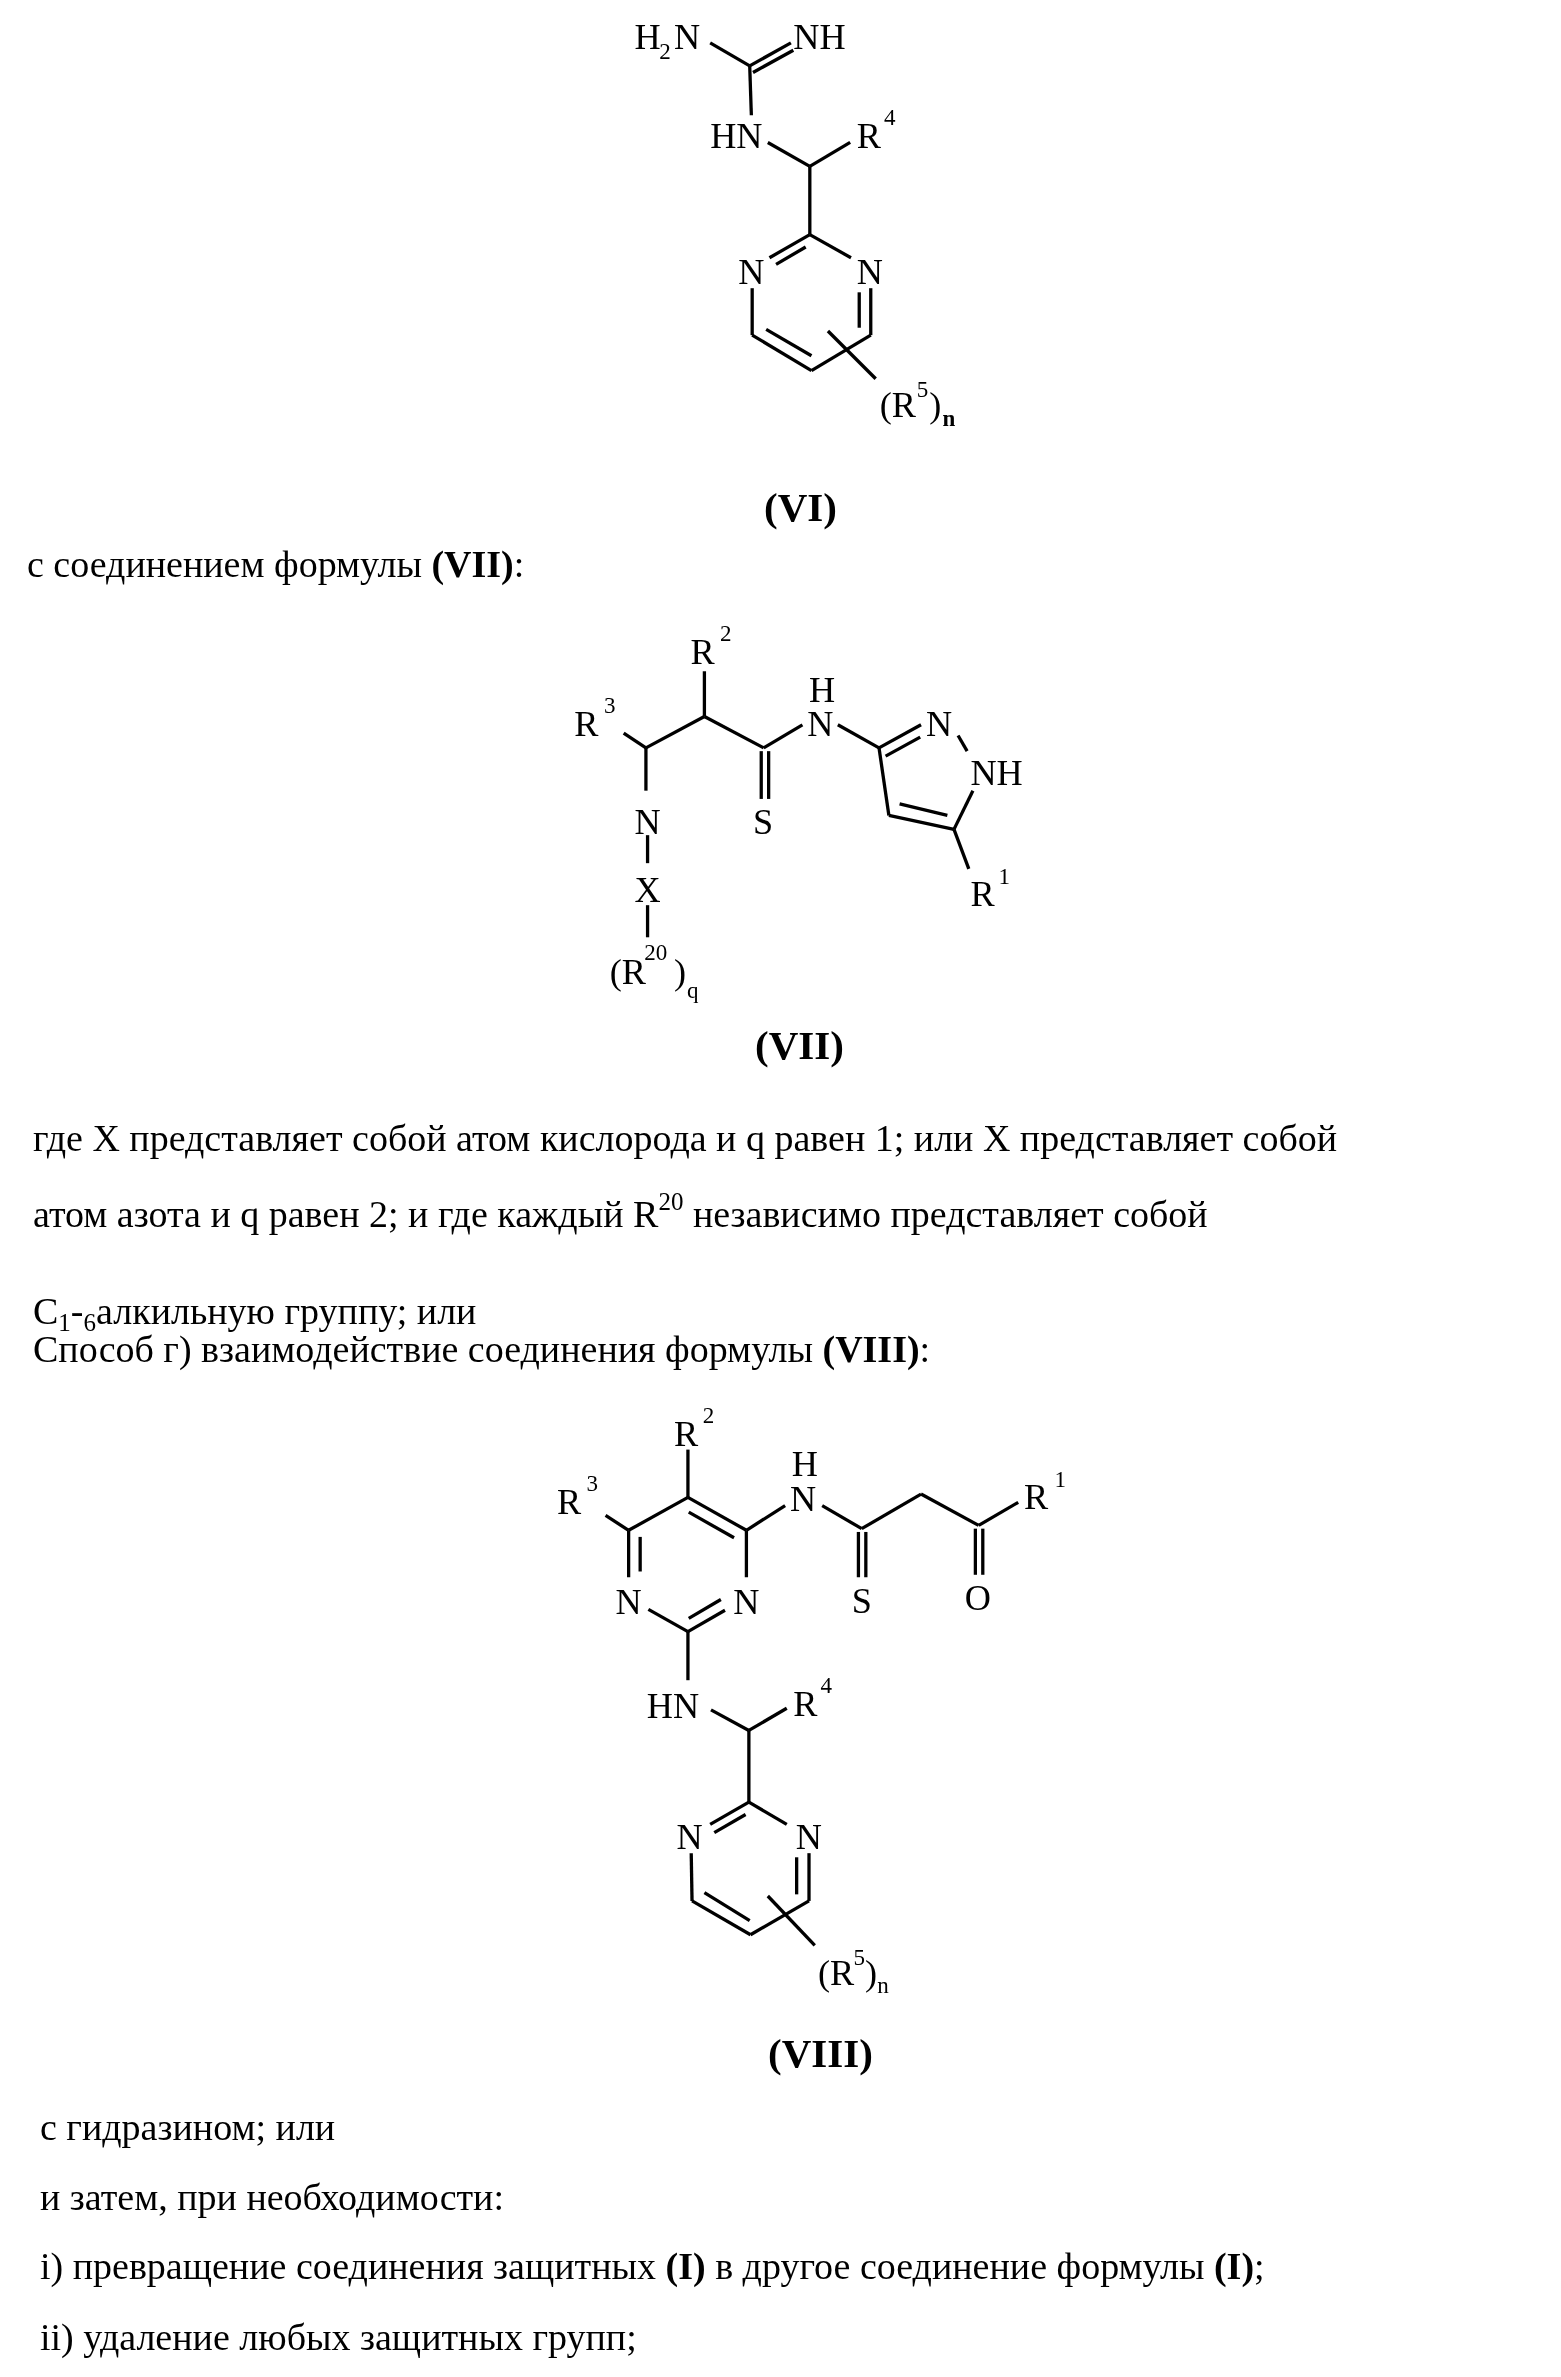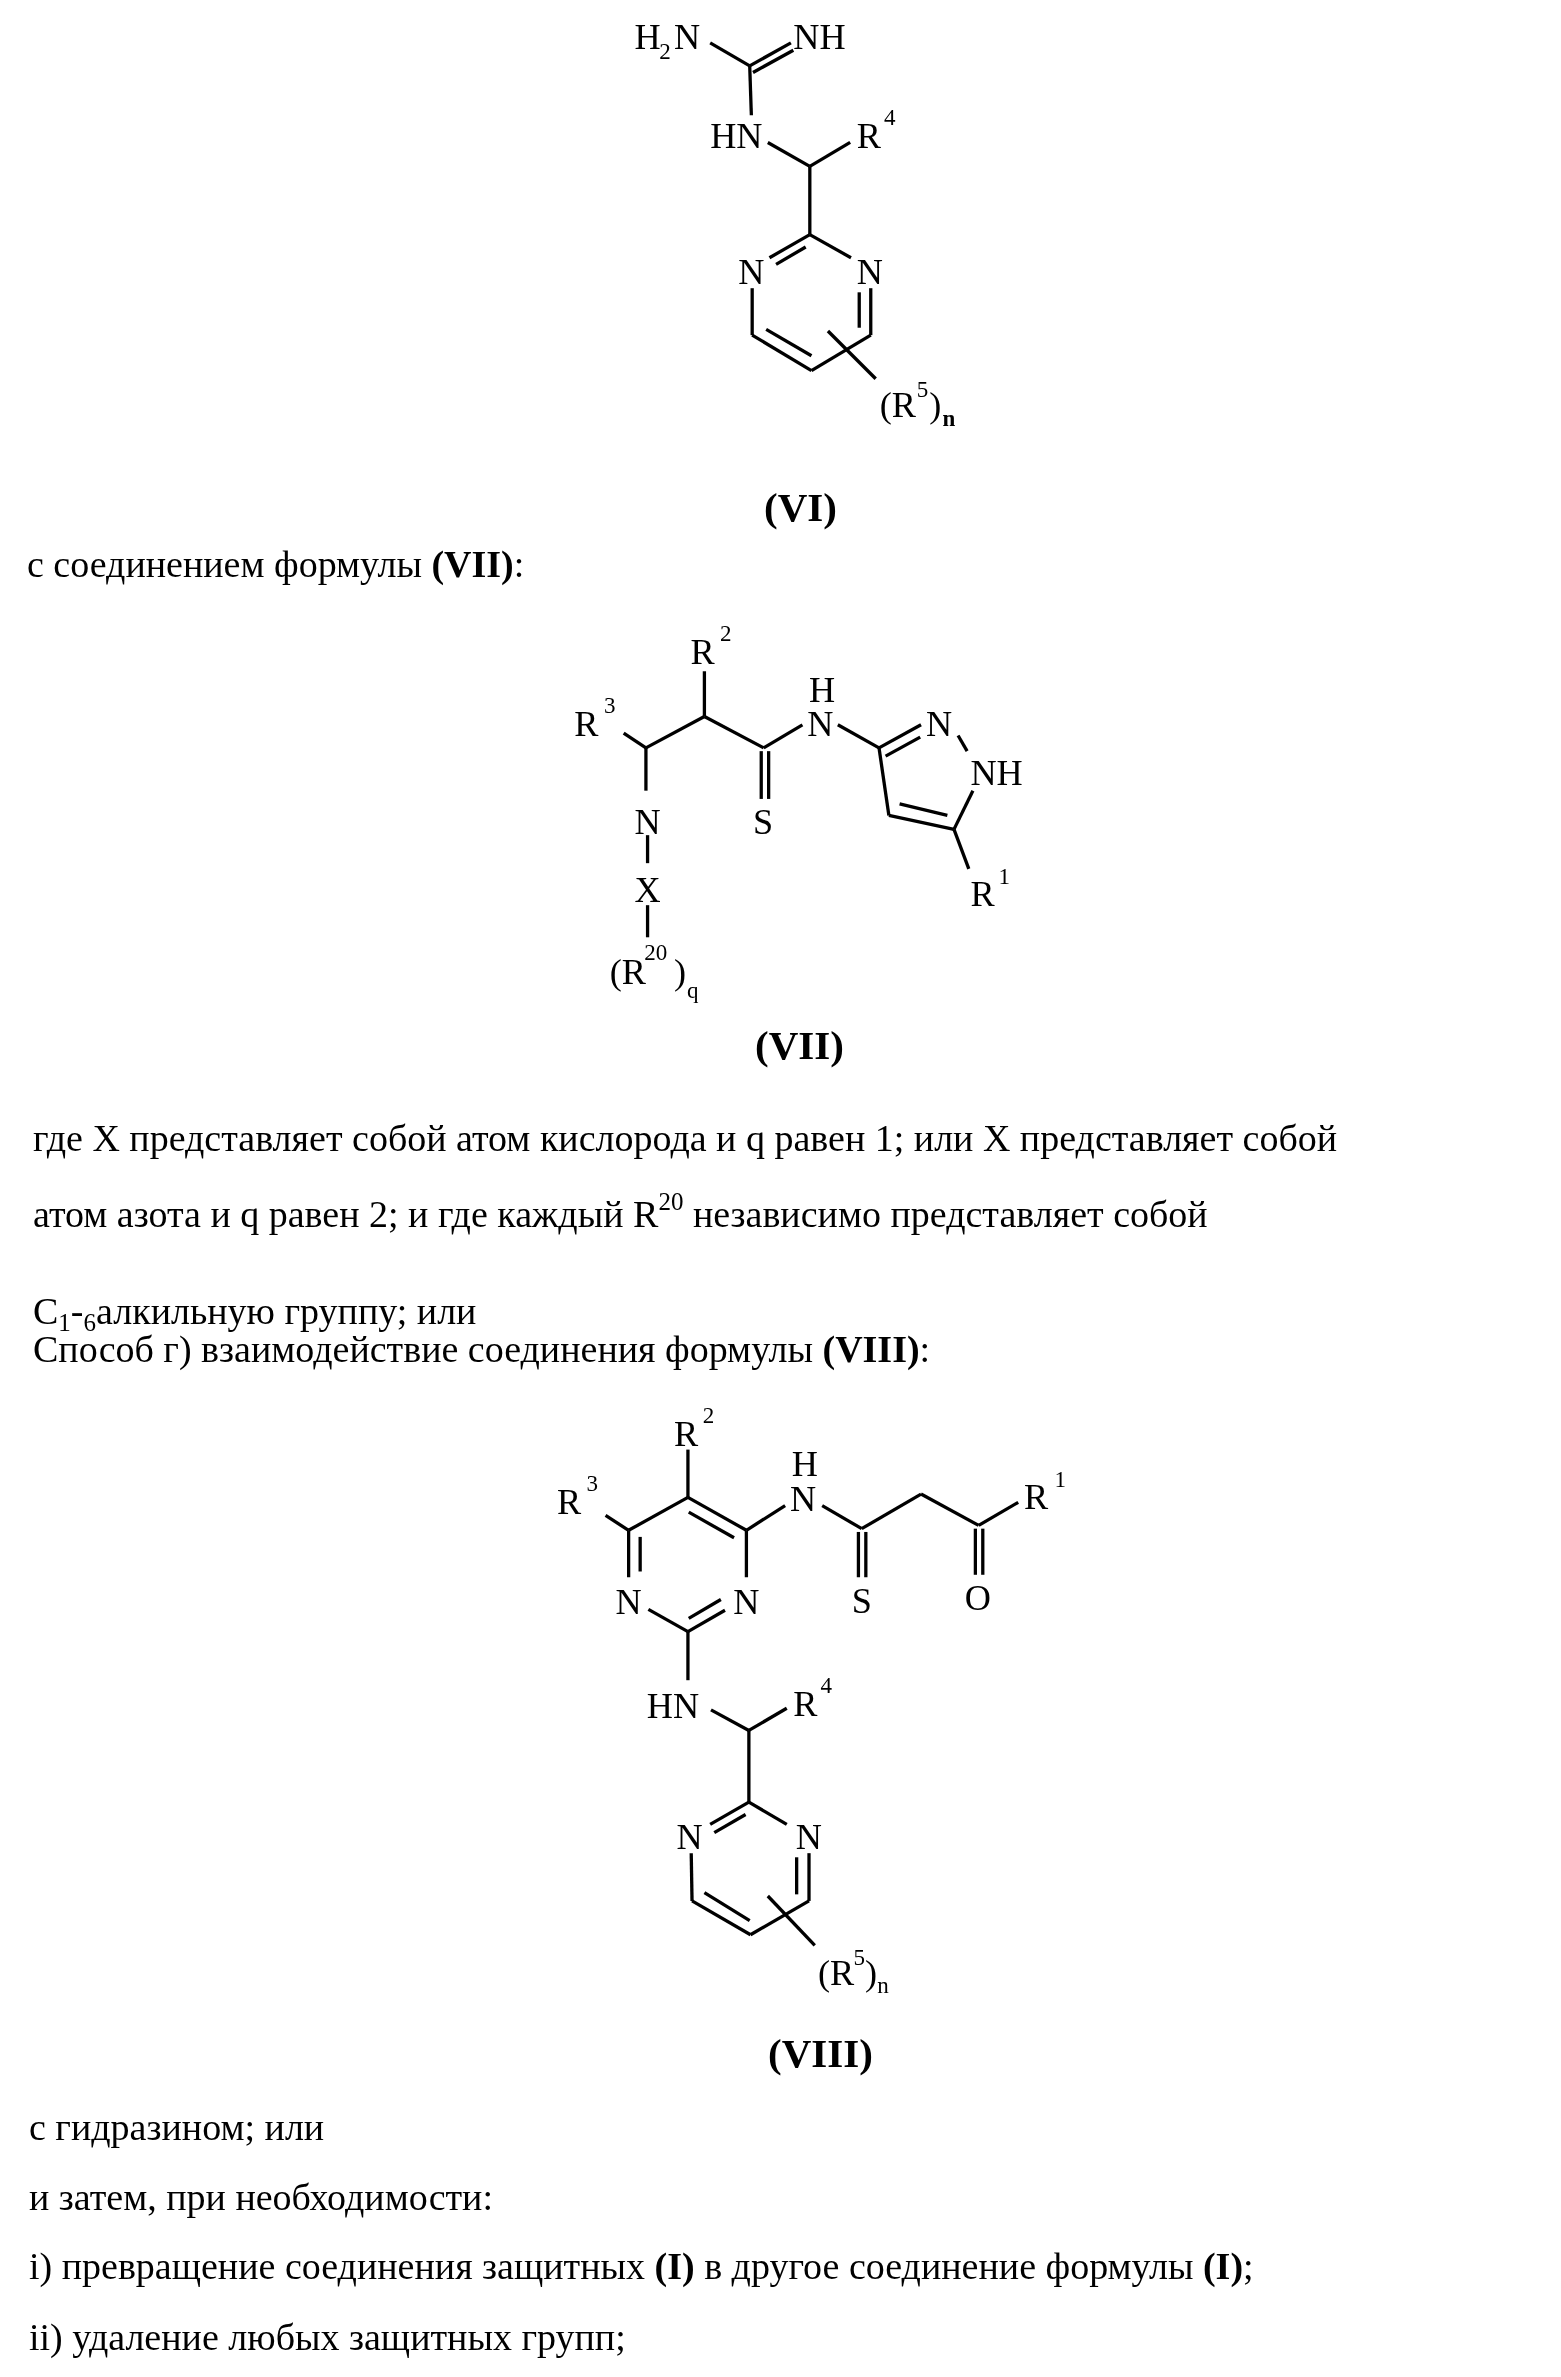--- a/index.html
+++ b/index.html
@@ -1,19 +1,19 @@
 <!DOCTYPE html>
 <html style="font-size:13px"><head>
 <meta charset="utf-8">
 <style>
   html, body { margin: 0; padding: 0; background: #ffffff; }
   body { width: 1562px; height: 2377px; position: relative; overflow: hidden;
          font-family: "Liberation Serif", "DejaVu Serif", serif; color: #000; }
   .line { position: absolute; left: 33px; font-size: 38px; line-height: 1; white-space: nowrap; }
-  .line.indent { left: 29px; }
+  .line.indent { left: 40px; }
   .b { font-weight: bold; }
   .i { }
   .sup { font-size: 25px; vertical-align: 16.5px; }
   .sub { font-size: 25px; vertical-align: -6.6px; }
   .label { position: absolute; font-size: 41px; font-weight: bold; line-height: 1; white-space: nowrap; }
   svg.struct { position: absolute; left: 0; top: 0; overflow: visible; }
   svg.struct line { stroke: #000; stroke-width: 4; stroke-linecap: butt; }
   svg.struct text { font-family: "Liberation Serif", "DejaVu Serif", serif; font-size: 44px; fill: #000; }
   svg.struct text.sm { font-size: 28px; }
 </style>

